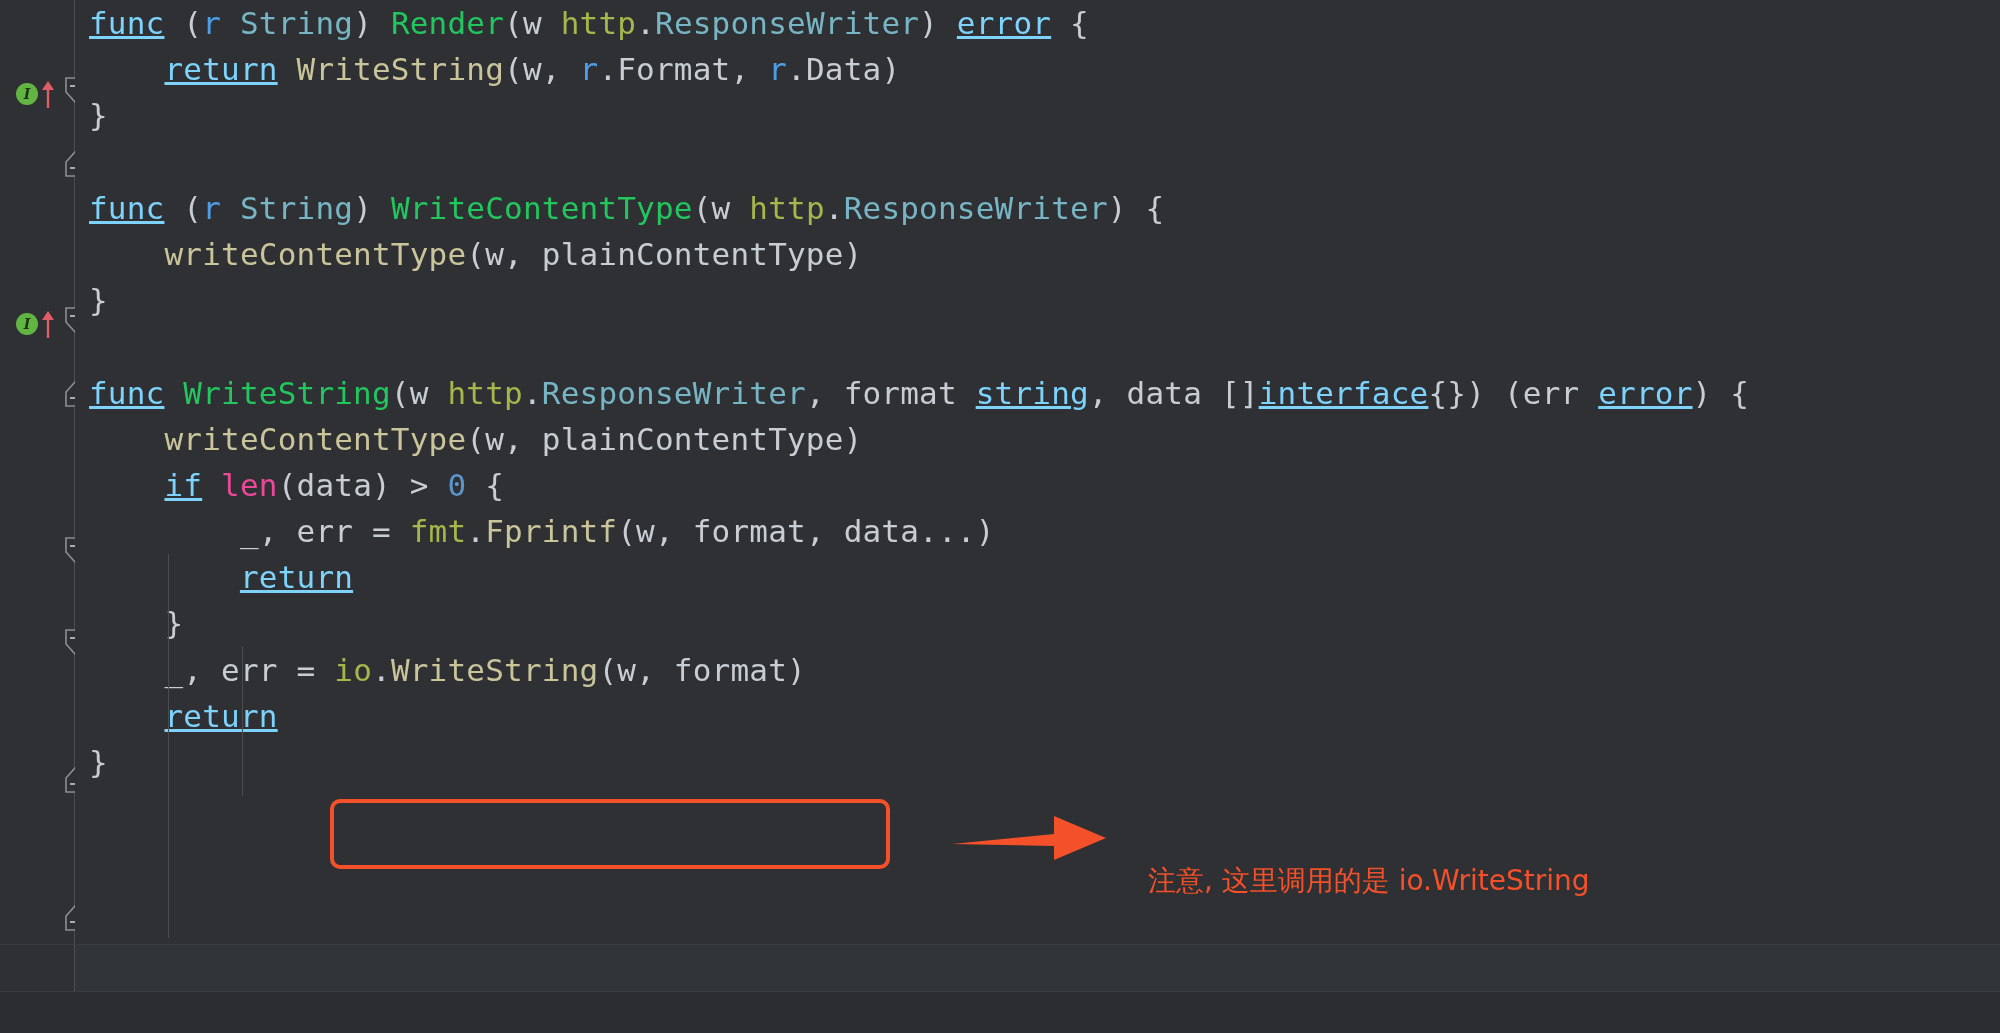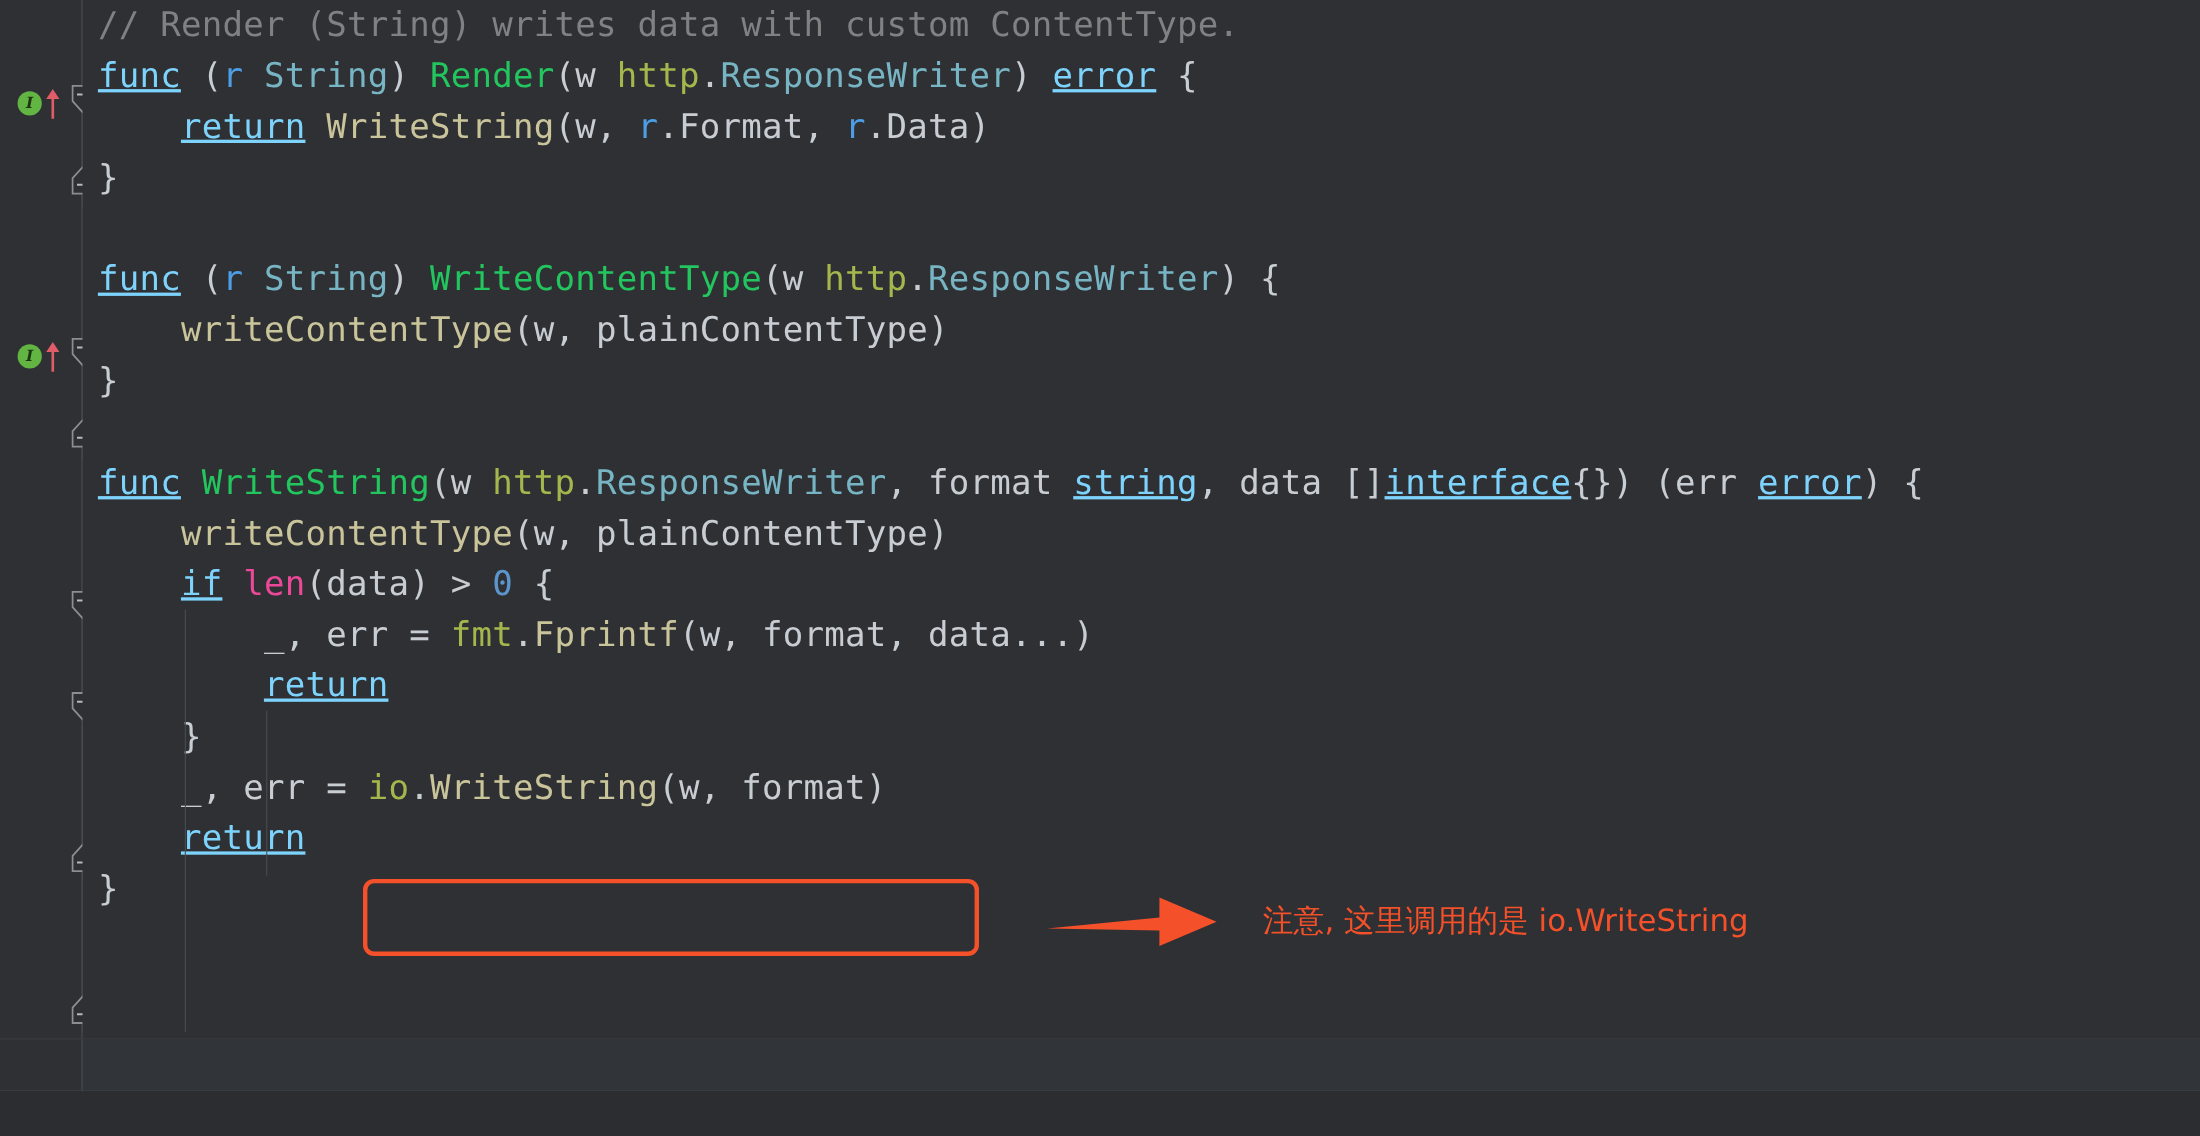--- a/index.html
+++ b/index.html
@@ -237,21 +237,20 @@
   </div>
 
   <div class="fold" style="left:64px; top:904px;">
     <svg width="22" height="28" viewBox="0 0 22 28">
       <path d="M2 26 H20 V12 L11 2 L2 12 Z" fill="#2e3033" stroke="#8a8f93" stroke-width="1.6"></path>
       <path d="M6 18 H16" stroke="#b6babd" stroke-width="1.8"></path>
     </svg>
   </div>
 
   <div class="code" id="code-lines">
-      <div class="line"><span class="com">// Render (String) writes data with custom ContentType.</span></div>
       <div class="line"><span class="kw">func</span><span class="punct"> (</span><span class="recv">r</span><span class="plain"> </span><span class="typ">String</span><span class="punct">) </span><span class="fn">Render</span><span class="punct">(</span><span class="plain">w </span><span class="pkg">http</span><span class="punct">.</span><span class="typ">ResponseWriter</span><span class="punct">) </span><span class="kw">error</span><span class="punct"> {</span></div>
       <div class="line"><span class="plain">    </span><span class="kw">return</span><span class="plain"> </span><span class="call">WriteString</span><span class="punct">(</span><span class="plain">w</span><span class="punct">, </span><span class="recv">r</span><span class="plain">.Format</span><span class="punct">, </span><span class="recv">r</span><span class="plain">.Data</span><span class="punct">)</span></div>
       <div class="line"><span class="punct">}</span></div>
       <div class="line"><span class="plain"></span></div>
       <div class="line"><span class="kw">func</span><span class="punct"> (</span><span class="recv">r</span><span class="plain"> </span><span class="typ">String</span><span class="punct">) </span><span class="fn">WriteContentType</span><span class="punct">(</span><span class="plain">w </span><span class="pkg">http</span><span class="punct">.</span><span class="typ">ResponseWriter</span><span class="punct">) {</span></div>
       <div class="line"><span class="plain">    </span><span class="call">writeContentType</span><span class="punct">(</span><span class="plain">w</span><span class="punct">, </span><span class="plain">plainContentType</span><span class="punct">)</span></div>
       <div class="line"><span class="punct">}</span></div>
       <div class="line"><span class="plain"></span></div>
       <div class="line"><span class="kw">func</span><span class="plain"> </span><span class="fn">WriteString</span><span class="punct">(</span><span class="plain">w </span><span class="pkg">http</span><span class="punct">.</span><span class="typ">ResponseWriter</span><span class="punct">, </span><span class="plain">format </span><span class="kw">string</span><span class="punct">, </span><span class="plain">data </span><span class="punct">[]</span><span class="kw">interface</span><span class="punct">{}) (</span><span class="plain">err </span><span class="kw">error</span><span class="punct">) {</span></div>
       <div class="line"><span class="plain">    </span><span class="call">writeContentType</span><span class="punct">(</span><span class="plain">w</span><span class="punct">, </span><span class="plain">plainContentType</span><span class="punct">)</span></div>
@@ -268,20 +267,20 @@
   <div class="indent-guide" style="left:242px; top:646px; height:150px;"></div>
 
   <div class="hl-box" style="left:330px; top:799px; width:552px; height:62px;"></div>
 
   <div class="anno-arrow" style="left:950px; top:808px;">
     <svg width="160" height="58" viewBox="0 0 160 58">
       <path d="M2 36 L104 26 L104 8 L156 30 L104 52 L104 38 Z" fill="#f4502a"></path>
     </svg>
   </div>
 
-  <div class="anno-text" style="left:1148px; top:818px;">注意, 这里调用的是 io.WriteString</div>
+  <div class="anno-text" style="left:1148px; top:862px;">注意, 这里调用的是 io.WriteString</div>
 
   <div class="bottom-sep" style="top:944px;"></div>
   <div class="bottom-strip-inner" style="top:945px; height:46px;"></div>
   <div class="bottom-sep" style="top:991px;"></div>
   <div class="bottom-dark" style="top:992px; height:41px;"></div>
 
 </div>
 
 </body></html>

